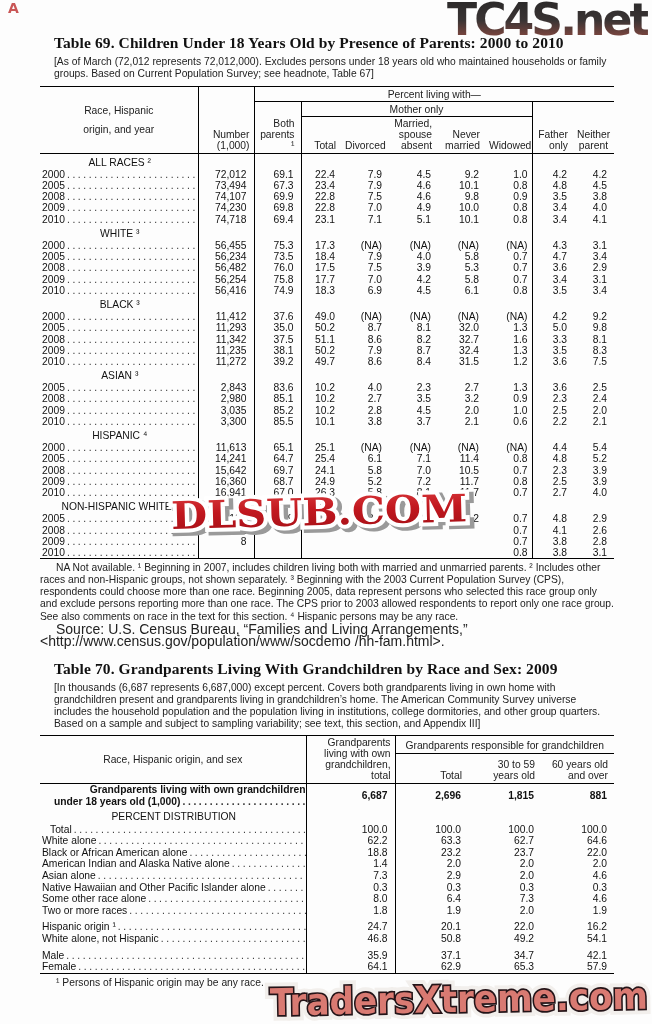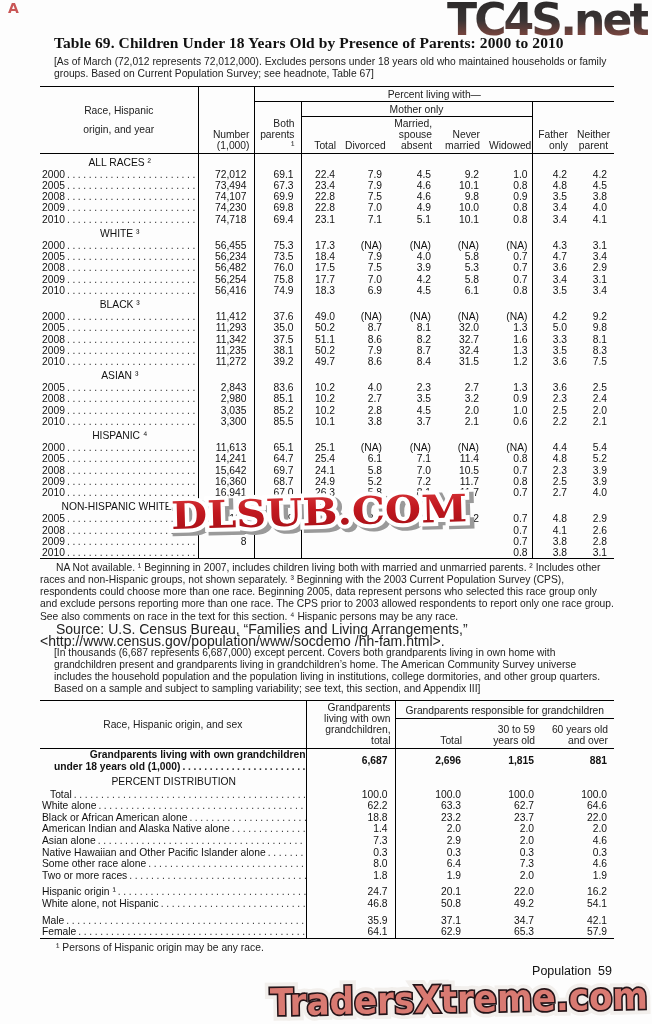--- a/index.html
+++ b/index.html
@@ -655,20 +655,21 @@
             <td class="val vr c8">0.8</td>
             <td class="val">3.8</td>
             <td class="val">3.1</td>
           </tr>
         </tbody>
     </table>
 
     <p class="footnote">NA Not available. ¹ Beginning in 2007, includes children living both with married and unmarried parents. ² Includes other races and non-Hispanic groups, not shown separately. ³ Beginning with the 2003 Current Population Survey (CPS), respondents could choose more than one race. Beginning 2005, data represent persons who selected this race group only and exclude persons reporting more than one race. The CPS prior to 2003 allowed respondents to report only one race group. See also comments on race in the text for this section. ⁴ Hispanic persons may be any race.</p>
     <p class="src">Source: U.S. Census Bureau, “Families and Living Arrangements,” &lt;http://www.census.gov/population/www/socdemo /hh-fam.html&gt;.</p>
 
+    <h1 class="tbl-title" style="margin-top:13px">Table 70. Grandparents Living With Grandchildren by Race and Sex: 2009</h1>
     <p class="headnote">[In thousands (6,687 represents 6,687,000) except percent. Covers both grandparents living in own home with grandchildren present and grandparents living in grandchildren’s home. The American Community Survey universe includes the household population and the population living in institutions, college dormitories, and other group quarters. Based on a sample and subject to sampling variability; see text, this section, and Appendix III]</p>
 
     <table class="t70">
       <colgroup>
         <col style="width:266px">
           <col style="width:89px">
           <col style="width:73px">
           <col style="width:73px">
           <col style="width:73px">
       </colgroup>

